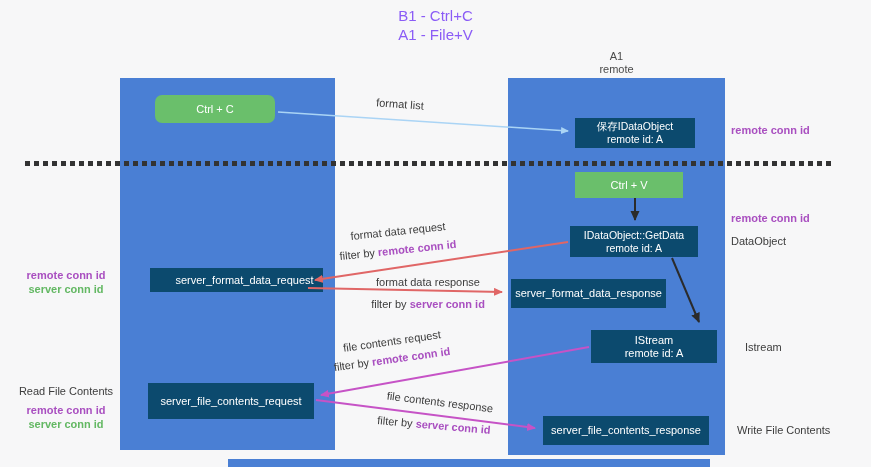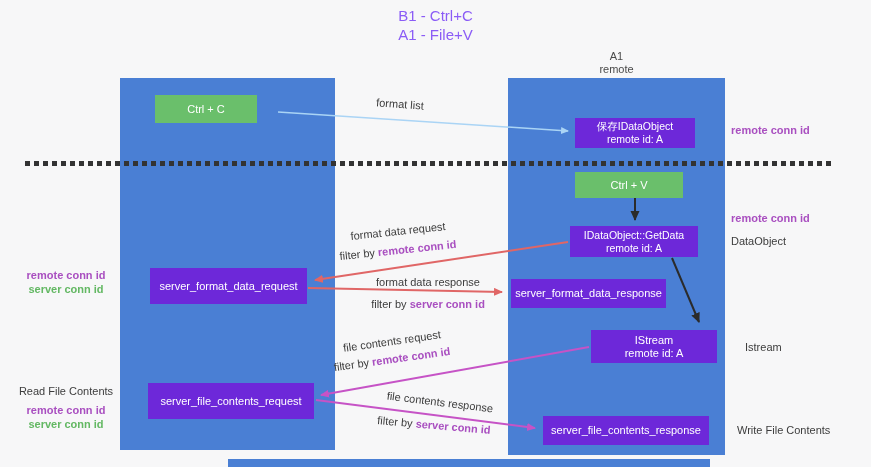--- a/index.html
+++ b/index.html
@@ -6,21 +6,21 @@
   .canvas{
     position:relative;width:871px;height:467px;overflow:hidden;
     font-family:"Liberation Sans",sans-serif;background:#f7f7f8;color:#3c3c3c;
   }
   .title{position:absolute;left:0;top:6px;width:871px;text-align:center;
          font-size:15px;line-height:19px;color:#8b5cf6;}
   .lane-header{position:absolute;text-align:center;font-size:11px;line-height:13px;color:#4a4a4a;}
   .lane{position:absolute;background:#4a7fd4;}
   .node{position:absolute;display:flex;flex-direction:column;align-items:center;justify-content:center;
         color:#fff;font-size:11px;line-height:13px;text-align:center;}
-  .node.orange{background:#6d28d9;}
+  .node.orange{background:#0c4a6e;}
   .node.green{background:#6abf6b;}
   .arrow-layer{position:absolute;left:0;top:0;z-index:6;pointer-events:none;}
   .lane{z-index:1;}
   .node{z-index:4;}
   .lbl{position:absolute;z-index:8;white-space:nowrap;font-size:11px;color:#3c3c3c;
        transform-origin:center center;}
   .lbl.centered{transform:translate(-50%,-50%);}
   .purple{color:#a94fc0;font-weight:bold;}
   .greentx{color:#63b863;font-weight:bold;}
   .plain{color:#3c3c3c;font-weight:normal;}
@@ -69,39 +69,39 @@
     </defs>
     <line x1="278" y1="112" x2="568" y2="131" stroke="#aad4f5" stroke-width="1.6" marker-end="url(#ah-blue)"></line>
     <line x1="635" y1="198" x2="635" y2="220" stroke="#2b2b2b" stroke-width="2" marker-end="url(#ah-black)"></line>
     <line x1="568" y1="242" x2="315" y2="280" stroke="#e06666" stroke-width="2" marker-end="url(#ah-red)"></line>
     <line x1="308" y1="288" x2="502" y2="292" stroke="#e06666" stroke-width="2" marker-end="url(#ah-red)"></line>
     <line x1="672" y1="258" x2="699" y2="322" stroke="#2b2b2b" stroke-width="2" marker-end="url(#ah-black)"></line>
     <line x1="589" y1="347" x2="321" y2="395" stroke="#c653c6" stroke-width="2" marker-end="url(#ah-mag)"></line>
     <line x1="316" y1="400" x2="535" y2="428" stroke="#c653c6" stroke-width="2" marker-end="url(#ah-mag)"></line>
   </svg>
 
-  <div class="node green" style="left:155px;top:95px;width:102px;height:28px;">
+  <div class="node green" style="left:155px;top:95px;width:120px;height:28px;border-radius:7px;">
     <span>Ctrl + C</span>
   </div>
 
   <div class="node orange" style="left:575px;top:118px;width:120px;height:30px;font-size:10.5px;">
     <span>保存IDataObject</span>
     <span>remote id: A</span>
   </div>
 
   <div class="node green" style="left:575px;top:172px;width:108px;height:26px;">
     <span>Ctrl + V</span>
   </div>
 
   <div class="node orange" style="left:570px;top:226px;width:128px;height:31px;font-size:10.5px;">
     <span>IDataObject::GetData</span>
     <span>remote id: A</span>
   </div>
 
-  <div class="node orange" style="left:150px;top:268px;width:157px;height:36px;">
+  <div class="node orange" style="left:150px;top:268px;width:157px;height:24px;padding-left:16px;">
     <span>server_format_data_request</span>
   </div>
 
   <div class="node orange" style="left:511px;top:279px;width:155px;height:29px;">
     <span>server_format_data_response</span>
   </div>
 
   <div class="node orange" style="left:591px;top:330px;width:126px;height:33px;">
     <span>IStream</span>
     <span>remote id: A</span>

